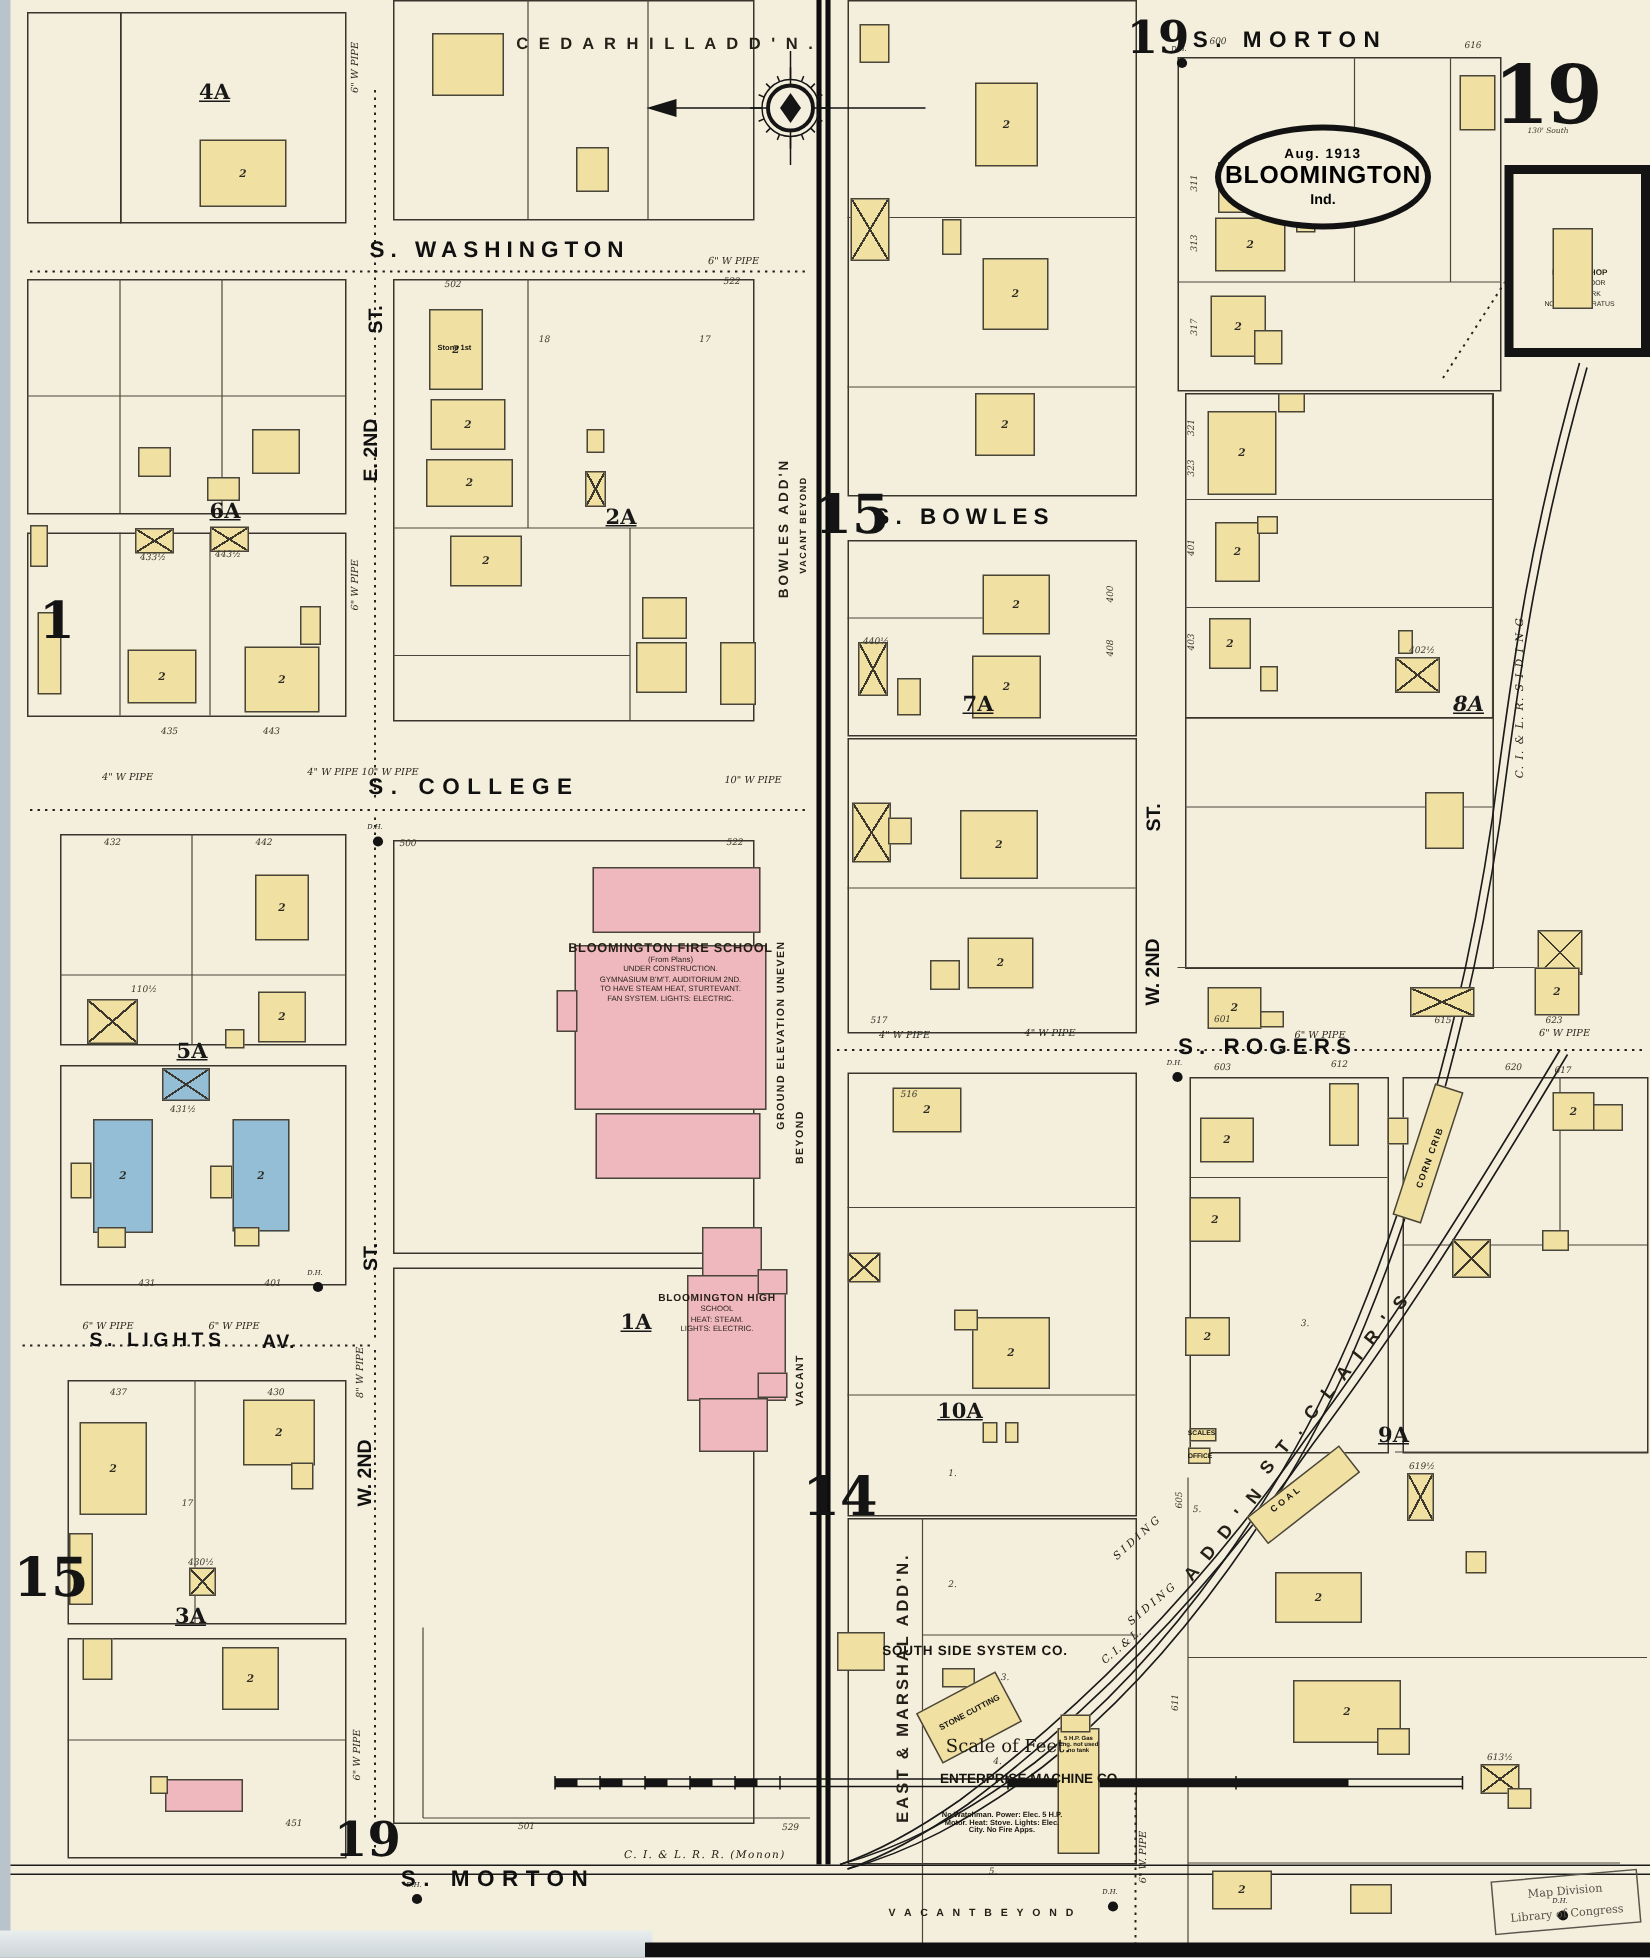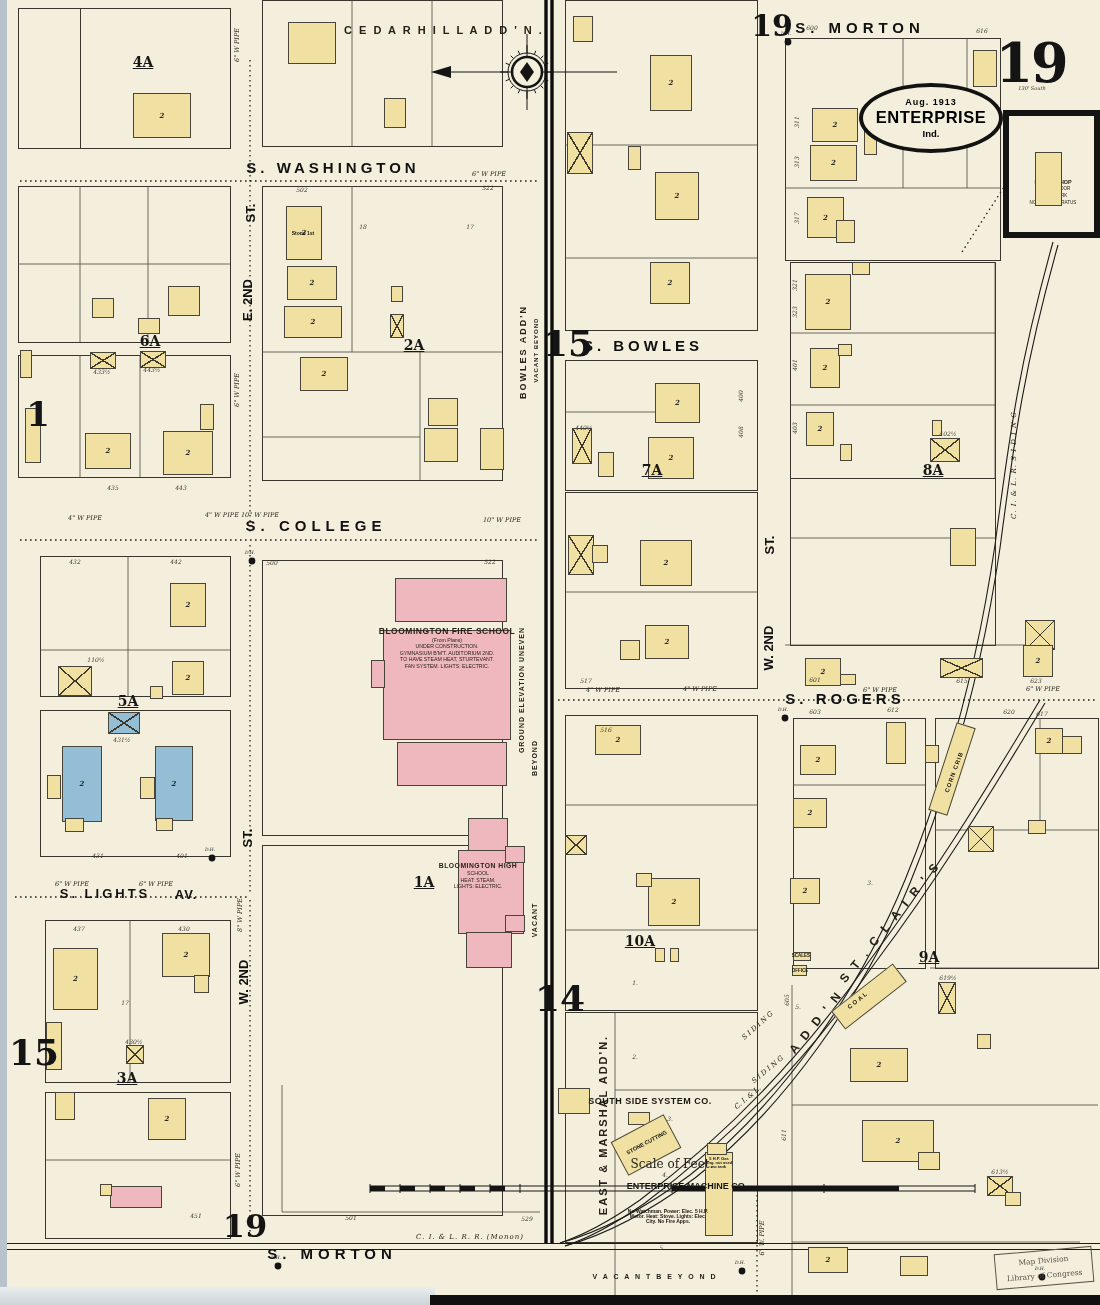--- a/index.html
+++ b/index.html
@@ -36,21 +36,21 @@
   .addition-name{font-weight:700;color:#242118;}
   .lot-number{font-family:"DejaVu Serif",serif;font-style:italic;font-size:6px;color:#3c392e;}
   .pipe-label{font-family:"DejaVu Serif",serif;font-style:italic;font-size:6.5px;color:#2b2820;}
   .railroad-label{font-family:"DejaVu Serif",serif;font-style:italic;font-size:7px;color:#232017;}
   .industry-label{font-weight:700;font-size:9px;color:#17150f;}
   .hydrant-label{font-family:"DejaVu Serif",serif;font-style:italic;font-size:4.5px;}
   .mlabel{position:absolute;transform:translate(-50%,-50%);text-align:center;z-index:3;color:#241f16;}
   .mlabel div{font-size:5.2px;line-height:1.25;white-space:nowrap;}
   .mlabel div.first{font-weight:700;font-size:8.5px;letter-spacing:.5px;}
   .mlabel.annex div.first{font-size:6.8px;}
-  #oval{position:absolute;left:859px;top:83px;width:136px;height:62px;border:4px solid #121212;
+  #oval{position:absolute;left:810px;top:83px;width:136px;height:62px;border:4px solid #121212;
         border-radius:50%;background:#f4efdc;z-index:4;display:flex;flex-direction:column;
         align-items:center;justify-content:center;}
   #oval .od{font-size:9px;letter-spacing:1px;font-weight:700;}
   #oval .oc{font-size:16.5px;font-weight:700;letter-spacing:.5px;margin:1px 0;}
   #oval .os{font-size:9.5px;font-weight:700;}
   #inset{position:absolute;left:1003px;top:110px;width:97px;height:128px;border:6px solid #141414;
          background:#f4efdc;z-index:4;box-sizing:border-box;}
   #inset .bldg{left:26px;top:36px;width:27px;height:54px;}
   #inset-text{position:absolute;left:4px;top:62px;width:80px;text-align:center;}
   #inset-text div{font-size:4.6px;line-height:1.5;color:#262219;}
@@ -417,21 +417,21 @@
       <div class="lbl block-number" style="left: 772px; top: 26px; font-size: 30px; transform: translate(-50%, -50%);">19</div>
       <div class="lbl block-number fancy" style="left: 1031px; top: 63px; font-size: 54px; transform: translate(-50%, -50%);">19</div>
       <div class="lbl block-number" style="left: 245px; top: 1226px; font-size: 32px; transform: translate(-50%, -50%);">19</div>
       <div class="lbl block-letter" style="left: 143px; top: 62px; transform: translate(-50%, -50%);">4A</div>
       <div class="lbl block-letter" style="left: 150px; top: 341px; transform: translate(-50%, -50%);">6A</div>
       <div class="lbl block-letter" style="left: 414px; top: 345px; transform: translate(-50%, -50%);">2A</div>
       <div class="lbl block-letter" style="left: 128px; top: 701px; transform: translate(-50%, -50%);">5A</div>
       <div class="lbl block-letter" style="left: 127px; top: 1078px; transform: translate(-50%, -50%);">3A</div>
       <div class="lbl block-letter" style="left: 424px; top: 882px; transform: translate(-50%, -50%);">1A</div>
       <div class="lbl block-letter" style="left: 652px; top: 470px; transform: translate(-50%, -50%);">7A</div>
-      <div class="lbl block-letter" style="left: 933px; top: 470px; transform: translate(-50%, -50%);">8A</div>
+      <div class="lbl block-letter" style="left: 979px; top: 470px; transform: translate(-50%, -50%); font-style: italic;">8A</div>
       <div class="lbl block-letter" style="left: 640px; top: 941px; transform: translate(-50%, -50%);">10A</div>
       <div class="lbl block-letter" style="left: 929px; top: 957px; transform: translate(-50%, -50%);">9A</div>
       <div class="lbl addition-name" style="left: 432px; top: 30px; font-size: 11px; letter-spacing: 2px; transform: translate(-50%, -50%); margin-left: 12px;">C E D A R   H I L L   A D D ' N .</div>
       <div class="lbl addition-name" style="left: 523px; top: 352px; font-size: 9px; letter-spacing: 2px; transform: translate(-50%, -50%) rotate(-90deg);">BOWLES  ADD'N</div>
       <div class="lbl addition-name" style="left: 536px; top: 350px; font-size: 6px; letter-spacing: 1px; transform: translate(-50%, -50%) rotate(-90deg);">VACANT  BEYOND</div>
       <div class="lbl addition-name" style="left: 521px; top: 690px; font-size: 7px; letter-spacing: 1px; transform: translate(-50%, -50%) rotate(-90deg);">GROUND  ELEVATION  UNEVEN</div>
       <div class="lbl addition-name" style="left: 534px; top: 758px; font-size: 7px; letter-spacing: 1px; transform: translate(-50%, -50%) rotate(-90deg);">BEYOND</div>
       <div class="lbl addition-name" style="left: 534px; top: 920px; font-size: 7px; letter-spacing: 1px; transform: translate(-50%, -50%) rotate(-90deg);">VACANT</div>
       <div class="lbl addition-name" style="left: 603px; top: 1125px; font-size: 11px; letter-spacing: 2px; transform: translate(-50%, -50%) rotate(-90deg);">EAST  &amp;  MARSHAL  ADD'N.</div>
       <div class="lbl addition-name" style="left: 890px; top: 922px; font-size: 12px; letter-spacing: 3px; transform: translate(-50%, -50%) rotate(-51deg);">S T .   C L A I R ' S</div>
@@ -542,21 +542,21 @@
       <div class="mlabel annex" style="left: 478px; top: 876px;">
         <div class="first">BLOOMINGTON HIGH</div>
         <div>SCHOOL</div>
         <div>HEAT: STEAM.</div>
         <div>LIGHTS: ELECTRIC.</div>
       </div>
     </div>
 
   <div id="oval">
     <div class="od">Aug. 1913</div>
-    <div class="oc">ENTERPRISE</div>
+    <div class="oc">BLOOMINGTON</div>
     <div class="os">Ind.</div>
   </div>
 
   <div id="inset">
     <div class="bldg y"></div>
     <div id="inset-text">
         <div class="first">BOILER SHOP</div>
         <div>CINDER FLOOR</div>
         <div>HAND WORK</div>
         <div>NO FIRE APPARATUS</div>

